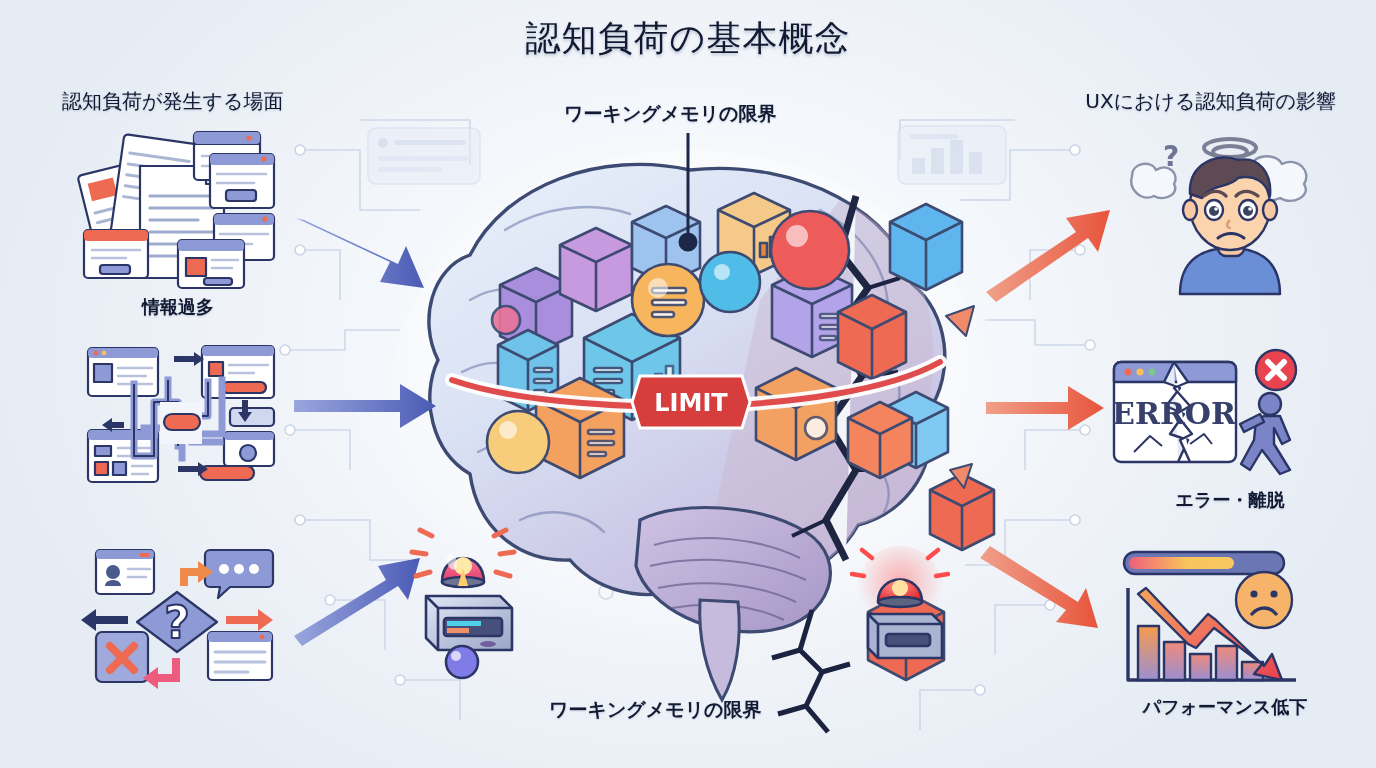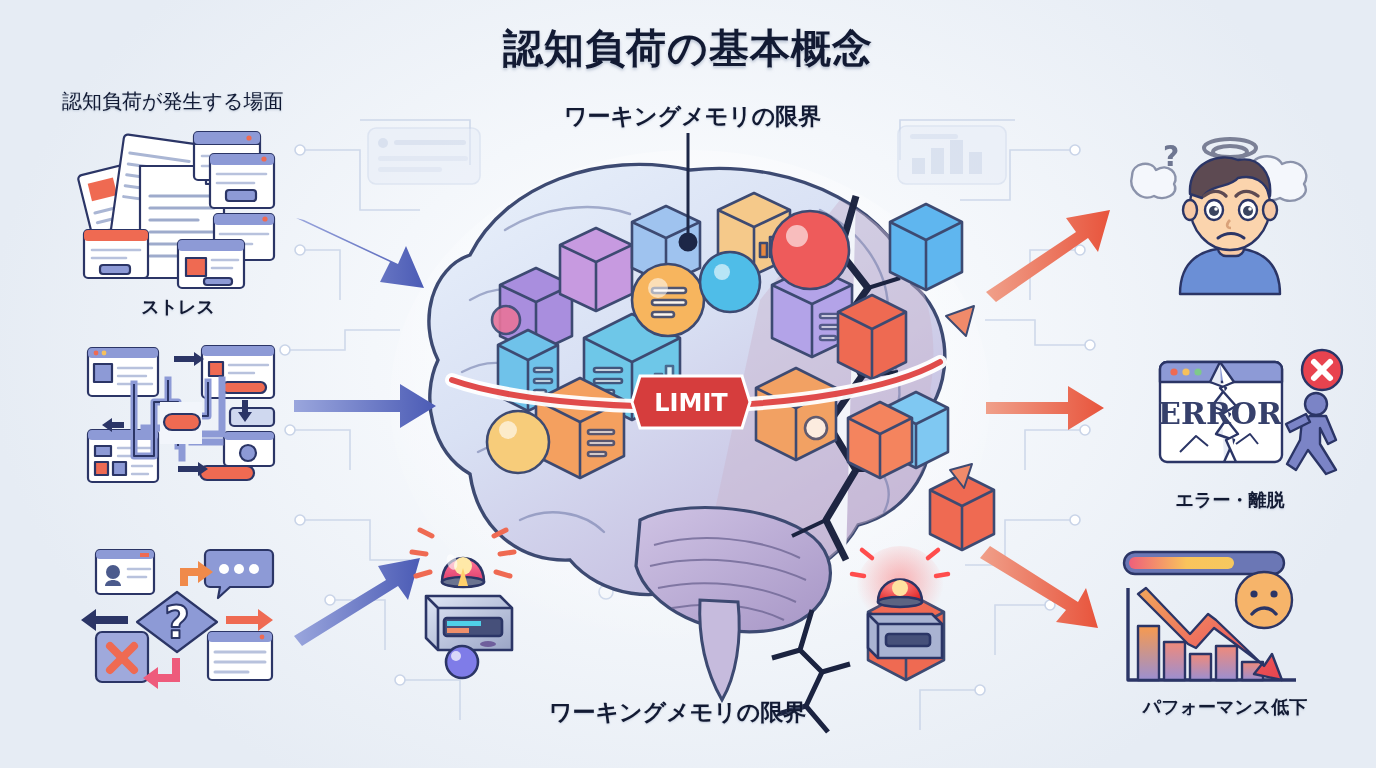--- a/index.html
+++ b/index.html
@@ -13,32 +13,32 @@
     position:relative;width:1376px;height:768px;
     background:
       radial-gradient(ellipse 700px 520px at 50% 45%, #ffffff 0%, #f4f7fb 45%, #e6ecf4 100%),
       linear-gradient(135deg,#eef2f8 0%,#e7edf5 55%,#dfe6f0 100%);
     overflow:hidden;
   }
   .bg-svg{position:absolute;left:0;top:0;width:1376px;height:768px;pointer-events:none;}
 
   
   .title{
-    position:absolute;left:0;right:0;top:21px;text-align:center;
-    font-size:40px;font-weight:bold;color:#121a33;letter-spacing:1px;
+    position:absolute;left:0;right:0;top:15px;text-align:center;
+    font-size:35px;font-weight:normal;color:#121a33;letter-spacing:1px;
     text-shadow:0 2px 3px rgba(140,155,180,.55);
   }
   .col-head{
     position:absolute;font-size:20px;font-weight:normal;color:#101933;
     text-shadow:0 1px 2px rgba(150,165,190,.5);white-space:nowrap;
   }
   .head-left{left:62px;top:88px;}
   .head-right{right:40px;top:88px;}
   .center-label{
-    position:absolute;font-size:23px;font-weight:bold;color:#121a33;
+    position:absolute;font-size:19px;font-weight:bold;color:#121a33;
     text-shadow:0 1px 2px rgba(150,165,190,.45);white-space:nowrap;
   }
   .lbl-wm-top{left:564px;top:101px;}
   .lbl-wm-bottom{left:549px;top:697px;}
   .item-label{
     position:absolute;font-size:18px;font-weight:bold;color:#121a33;
     text-shadow:0 1px 2px rgba(150,165,190,.45);white-space:nowrap;text-align:center;
   }
 
   
@@ -100,20 +100,21 @@
       <rect x="931" y="148" width="13" height="26" fill="#c3cfe6"></rect>
       <rect x="950" y="140" width="13" height="34" fill="#c3cfe6"></rect>
       <rect x="969" y="152" width="13" height="22" fill="#c3cfe6"></rect>
       <rect x="910" y="134" width="48" height="5" rx="2.5" fill="#ccd7eb"></rect>
     </g>
   </svg>
 
   <div class="title">認知負荷の基本概念</div>
 
   <div class="col-head head-left">認知負荷が発生する場面</div>
+  <div class="col-head head-right">UXにおける認知負荷の影響</div>
 
   <svg class="bg-svg" viewBox="0 0 1376 768">
     <defs>
       <linearGradient id="brainG" x1="0" y1="0" x2="0.7" y2="1">
         <stop offset="0%" stop-color="#e9f1fb"></stop>
         <stop offset="45%" stop-color="#d9e1f4"></stop>
         <stop offset="100%" stop-color="#c3b9dd"></stop>
       </linearGradient>
       <linearGradient id="brainDark" x1="0" y1="0" x2="1" y2="1">
         <stop offset="0%" stop-color="#d6cbe6"></stop>
@@ -432,21 +433,21 @@
           <rect x="6" y="104" width="64" height="11" rx="4" fill="#ef6a52" stroke="none"></rect>
           <g stroke="#b8c2dd" stroke-width="2.6" stroke-linecap="round">
               <path d="M14,124 H62"></path>
               <path d="M14,132 H48"></path>
             </g>
           <rect x="22" y="139" width="30" height="9" rx="3" fill="#8d9ad6"></rect>
         </g>
       </g>
     </svg>
   </div>
-  <div class="item-label" style="left:78px;top:295px;width:200px;">ストレス</div>
+  <div class="item-label" style="left:78px;top:295px;width:200px;">情報過多</div>
 
   <div class="icon-box" style="left:82px;top:338px;width:196px;height:150px;">
     <svg width="196" height="150" viewBox="0 0 196 150">
       <g stroke="#2b3566" stroke-width="2.2" stroke-linejoin="round">
 
         <rect x="6" y="10" width="70" height="48" rx="4" fill="#ffffff"></rect>
         <rect x="6" y="10" width="70" height="10" rx="4" fill="#8d9ad6" stroke="none"></rect>
         <circle cx="14" cy="15" r="2.4" fill="#ef6a52" stroke="none"></circle>
           <circle cx="22" cy="15" r="2.4" fill="#f6c05c" stroke="none"></circle>
         <rect x="12" y="26" width="18" height="18" fill="#8d9ad6"></rect>
@@ -668,21 +669,21 @@
           <circle cx="90" cy="77" r="1.8" fill="#ffffff" stroke="none"></circle>
           <circle cx="124" cy="77" r="1.8" fill="#ffffff" stroke="none"></circle>
         </g>
 
         <path d="M104,88 C100,92 100,96 105,96" fill="none" stroke="#d9a179" stroke-width="2.6"></path>
         <path d="M92,106 C100,100 110,100 118,106" fill="none" stroke="#2b3566" stroke-width="3" stroke-linecap="round"></path>
       </g>
     </svg>
   </div>
 
-  <div class="icon-box" style="left:1150px;top:348px;width:210px;height:128px;">
+  <div class="icon-box" style="left:1104px;top:348px;width:210px;height:128px;">
     <svg width="210" height="128" viewBox="0 0 210 128">
       <g stroke="#2b3566" stroke-width="2.4" stroke-linejoin="round">
 
         <rect x="10" y="14" width="122" height="100" rx="7" fill="#ffffff"></rect>
         <path d="M10,21 A7,7 0 0 1 17,14 H125 A7,7 0 0 1 132,21 V34 H10 Z" fill="#8d9ad6"></path>
         <g stroke="none">
             <circle cx="24" cy="24" r="3.6" fill="#ef6a52"></circle>
             <circle cx="36" cy="24" r="3.6" fill="#f6c05c"></circle>
             <circle cx="48" cy="24" r="3.6" fill="#7ec98a"></circle>
           </g>

